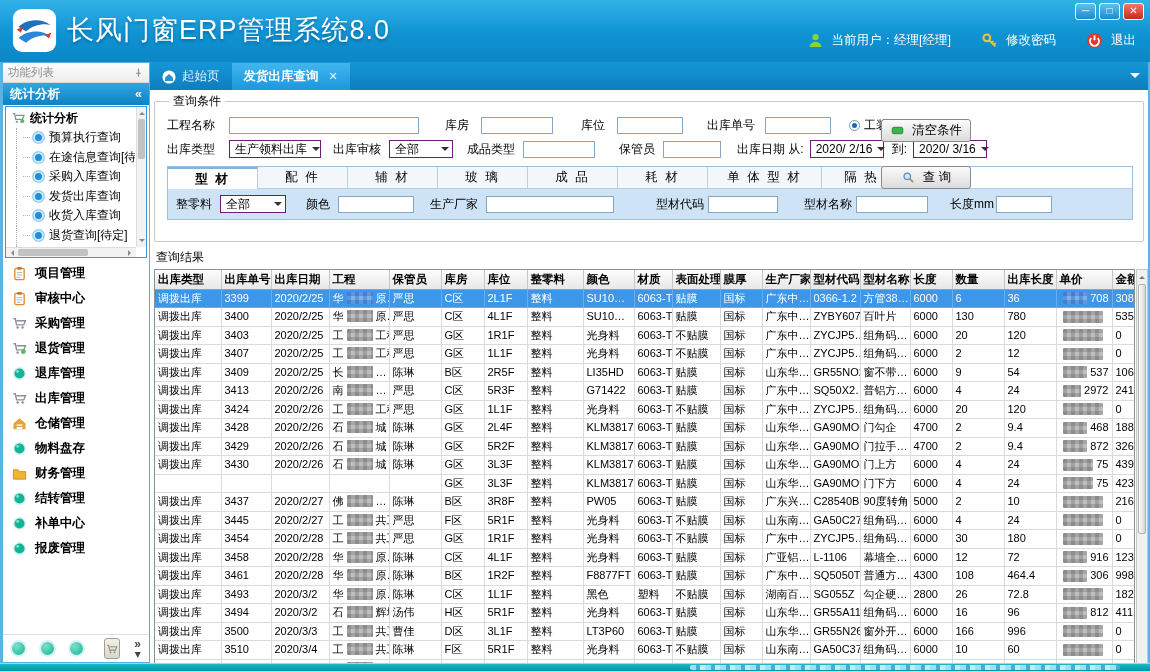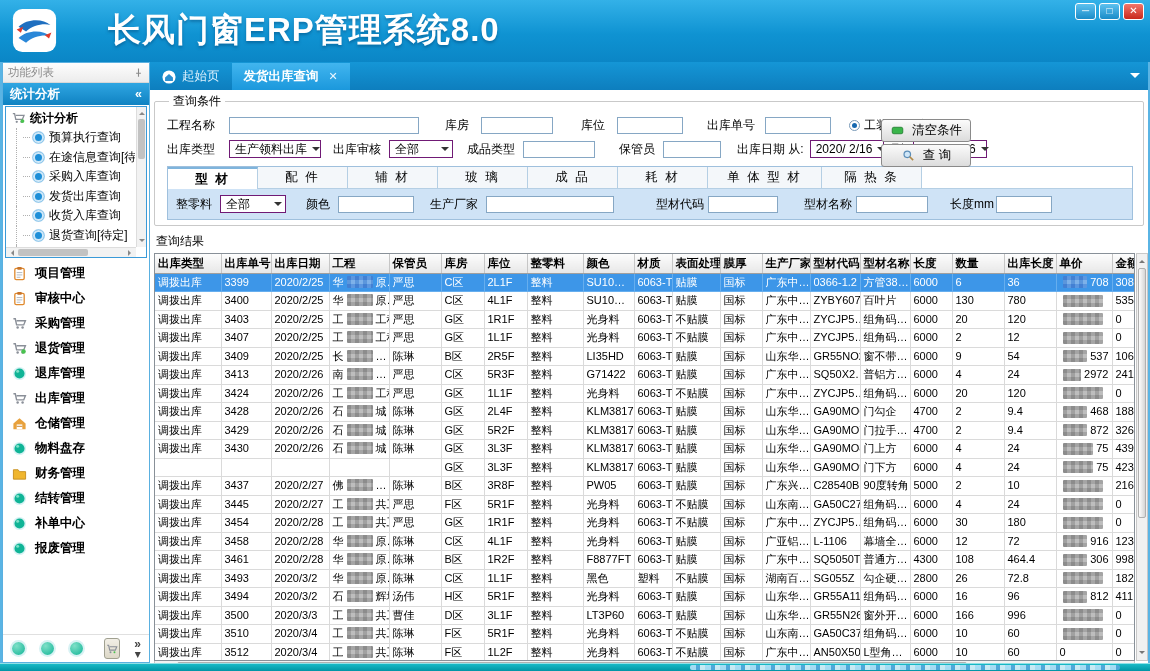--- a/index.html
+++ b/index.html
@@ -3,21 +3,21 @@
 <meta charset="utf-8">
 <style>
   * { margin:0; padding:0; box-sizing:border-box; }
   html,body { width:1150px; height:671px; overflow:hidden; }
   body { font-family:"Liberation Sans","DejaVu Sans",sans-serif; background:#fff; font-size:12px; }
   .app { width:1150px; height:671px; display:flex; flex-direction:column; position:relative; }
 
   
   .hdr { height:62px; background:linear-gradient(#33b1e8,#0f93d2 55%,#0b86c6); display:flex; position:relative; flex-shrink:0; }
   .logo { width:45px; height:45px; margin:8px 10px 0 12px; }
-  .apptitle { color:#fff; font-size:33px; font-weight:bold; letter-spacing:1px; line-height:60px; text-shadow:0 2px 3px rgba(0,70,120,.5);margin-left:41px; }
+  .apptitle { color:#fff; font-size:27px; font-weight:normal; letter-spacing:1px; line-height:60px; text-shadow:0 2px 3px rgba(0,70,120,.5); }
   .winbtns { position:absolute; top:3px; right:6px; display:flex; gap:3px; }
   .winbtn { width:21px; height:17px; border:1px solid #fff; border-radius:3px; background:linear-gradient(#5ec1ef,#1a8cc8); color:#fff; font-size:10px; line-height:14px; text-align:center; font-weight:bold; cursor:default; }
   .winbtn.close { background:linear-gradient(#f2766a,#c8281c); }
   .userbar { position:absolute; top:32px; right:14px; display:flex; align-items:center; gap:8px; color:#fff; font-size:12.5px; }
   .userbar .gap { width:14px; }
   .uicon { width:17px; height:17px; }
 
   
   .content { flex:1; display:flex; min-height:0; border-left:2px solid #5ab4e4; border-right:2px solid #5ab4e4; }
 
@@ -47,30 +47,30 @@
   
   .main { flex:1; display:flex; flex-direction:column; min-width:0; background:#fff; }
   .tabbar { height:28px; background:linear-gradient(#1596d6,#0d7ebe); display:flex; align-items:flex-end; position:relative; flex-shrink:0; }
   .tab { height:27px; display:flex; align-items:center; padding:0 12px; color:#dff2fd; font-size:12.5px; gap:6px; }
   .tab.active { background:linear-gradient(#41b5ef,#1b98dc); color:#fff; font-weight:bold; }
   .tabclose { color:#eaf6ff; font-size:11px; margin-left:4px; }
   .tabcaret { position:absolute; right:8px; top:11px; width:0; height:0; border:5px solid transparent; border-top-color:#fff; }
   .mainbody { flex:1; padding:3px 4px 0 4px; position:relative; }
 
   
-  fieldset.qbox { border:1px solid #c9c9c9; border-radius:2px; padding:3px 10px 5px 12px; position:relative; }
+  fieldset.qbox { border:1px solid #c9c9c9; border-radius:2px; padding:3px 10px 21px 12px; position:relative; }
   fieldset.qbox legend { font-size:12px; padding:0 4px; margin-left:2px; }
   .frow { display:flex; align-items:center; height:24px; }
   .lbl { font-size:12px; white-space:nowrap; }
   .tin { border:1px solid #86a7c4; height:17px; background:#fff; }
   .combo { border:1px solid #701a75; height:18px; background:#fff; display:inline-flex; align-items:center; justify-content:space-between; padding:0 3px 0 5px; font-size:12px; white-space:nowrap; }
   .combo::after { content:""; width:0; height:0; border:4px solid transparent; border-top-color:#333; margin:4px 0 0 5px; }
   .radio { width:11px; height:11px; border-radius:50%; border:1px solid #7a9ab8; background:#fff; position:relative; margin-right:4px; flex-shrink:0; }
   .radio.on::after { content:""; position:absolute; inset:2px; border-radius:50%; background:#1668b0; }
-  .btncol { position:absolute; right:172px; top:9px; display:flex; flex-direction:column; gap:2px; }
+  .btncol { position:absolute; right:172px; top:9px; display:flex; flex-direction:column; gap:24px; }
   .btn { height:23px; min-width:86px; border:1px solid #8a8a8a; border-radius:3px; background:linear-gradient(#fbfbfb,#dcdcdc); display:flex; align-items:center; justify-content:center; gap:7px; font-size:12.5px; padding:0 8px; }
   .btn svg { width:15px; height:13px; }
 
   
   .matpanel { border:1px solid #9fc0dd; margin-top:5px; }
   .mattabs { display:flex; background:#fff; height:22px; }
   .mtab { border-right:1px solid #b5cfe4; border-bottom:1px solid #b5cfe4; background:#f4f7fa; font-size:12.5px; display:flex; align-items:center; justify-content:center; letter-spacing:2px; }
   .mtab.active { background:#fff; border-bottom:none; font-weight:bold; border-top:2px solid #7fb4dc; }
   .mtab-fill { flex:1; border-bottom:1px solid #b5cfe4; }
   .filterrow { background:#cfe3f6; height:30px; display:flex; align-items:center; padding-left:8px; }
@@ -112,20 +112,40 @@
       <path d="M7 20c9-9 26-9 34-2-7-2-19 0-26 7z" fill="#1f6fc0"></path>
       <path d="M7 32c9-9 26-9 34-2-7-2-19 0-26 7z" fill="#2a87d8"></path>
       <path d="M5 23l7-3-2.5 6.5z" fill="#e03a2a"></path>
       <path d="M35 29l7-3-2.5 6.5z" fill="#e03a2a"></path>
     </svg>
     <div class="apptitle">长风门窗ERP管理系统8.0</div>
     <div class="winbtns">
       <div class="winbtn">─</div>
       <div class="winbtn">□</div>
       <div class="winbtn close">✕</div>
+    </div>
+    <div class="userbar">
+      <svg class="uicon" viewBox="0 0 16 16">
+          <circle cx="8" cy="4.8" r="3" fill="#8ccf3e"></circle>
+          <path d="M2.5 14c0-3 2.5-4.6 5.5-4.6s5.5 1.6 5.5 4.6z" fill="#8ccf3e"></path>
+        </svg>
+      <span>当前用户：经理[经理]</span>
+      <span class="gap"></span>
+      <svg class="uicon" viewBox="0 0 16 16">
+          <circle cx="5.5" cy="5.5" r="3.2" fill="none" stroke="#f0c23c" stroke-width="2"></circle>
+          <path d="M8 8l5.5 5.5M12 12l2-1.6M10 10l1.8-1.4" stroke="#f0c23c" stroke-width="1.8" fill="none"></path>
+        </svg>
+      <span>修改密码</span>
+      <span class="gap"></span>
+      <svg class="uicon" viewBox="0 0 16 16">
+          <circle cx="8" cy="8" r="7" fill="#d83a30"></circle>
+          <path d="M8 3.2v4.6" stroke="#fff" stroke-width="1.8"></path>
+          <path d="M5 5.8a4.2 4.2 0 1 0 6 0" fill="none" stroke="#fff" stroke-width="1.8"></path>
+        </svg>
+      <span>退出</span>
     </div>
   </div>
 
   <div class="content">
 
     <div class="sidebar">
       <div class="funchdr">
         <span>功能列表</span>
         <svg width="11" height="11" viewBox="0 0 16 16">
             <path d="M8 2v7M4.5 9h7M8 9v5" stroke="#8a8a8a" stroke-width="1.6" fill="none"></path>

